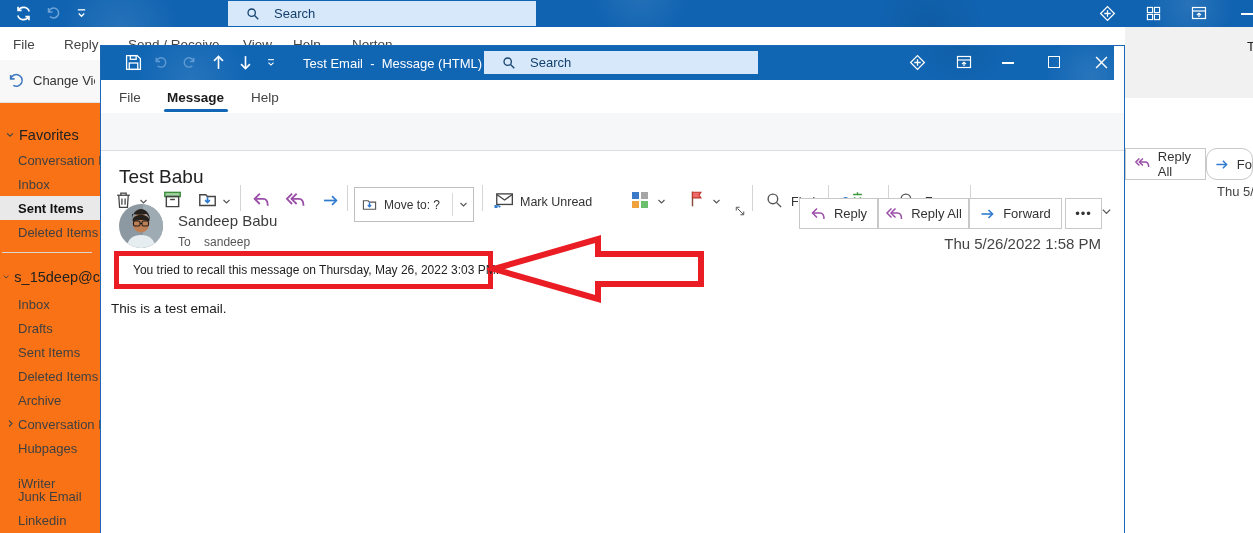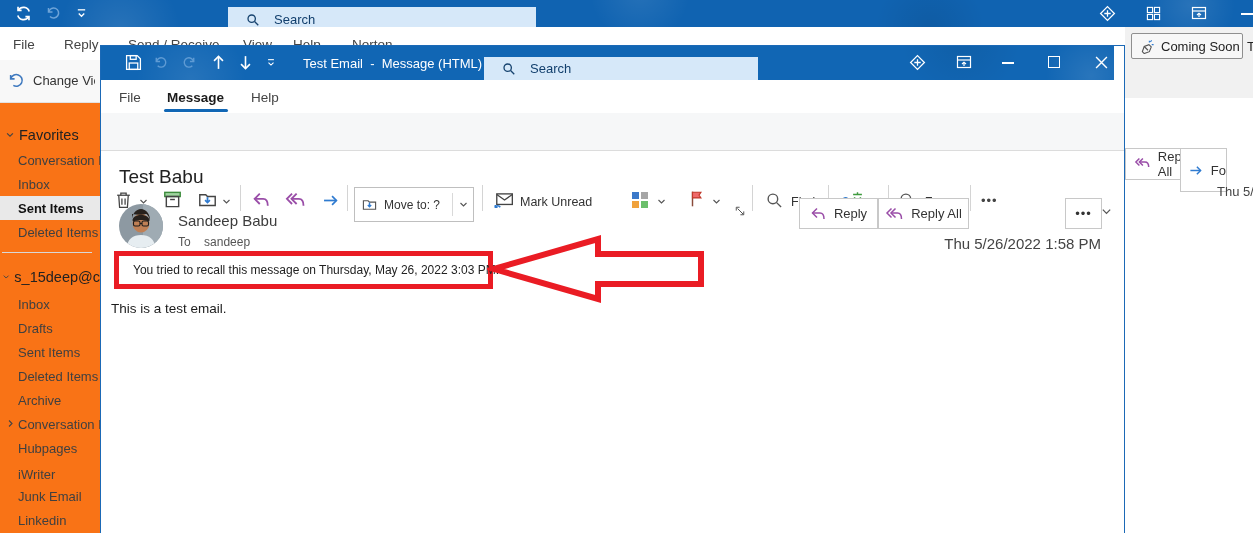--- a/index.html
+++ b/index.html
@@ -10,21 +10,21 @@
   svg { display:block; }
 
   
   .topstrip { left:0; top:0; width:1253px; height:27px;
     background:
       radial-gradient(circle 60px at 120px 30px, rgba(255,255,255,.10), rgba(255,255,255,0) 60px),
       radial-gradient(circle 50px at 640px -8px, rgba(255,255,255,.09), rgba(255,255,255,0) 50px),
       radial-gradient(circle 55px at 930px 28px, rgba(0,0,0,.08), rgba(0,0,0,0) 55px),
       radial-gradient(circle 45px at 1190px 5px, rgba(255,255,255,.10), rgba(255,255,255,0) 45px),
       #1063b1; }
-  .searchfield { background:#d6e8f9; color:#123f6d; font-size:13px; display:flex; align-items:center; gap:14px; padding-left:18px;margin-top:6px; }
+  .searchfield { background:#d6e8f9; color:#123f6d; font-size:13px; display:flex; align-items:center; gap:14px; padding-left:18px; }
   .tabsrow { left:0; top:27px; width:1253px; height:33px; background:#fff; }
   .mtab { position:absolute; top:10px; font-size:13.5px; color:#444; }
   .ribbonrow { left:0; top:60px; width:1125px; height:43px; background:#f8f8f8; border-bottom:1px solid #e2e2e2; }
   .sidebar { left:0; top:103px; width:100px; height:430px; background:#f97316; overflow:hidden; }
   .sb-head { position:absolute; left:0; width:100px; height:22px; font-size:14.5px; color:#222; display:flex; align-items:center; gap:4px; padding-left:5px; white-space:nowrap; }
   .sb-item { position:absolute; left:0; width:100px; height:24px; font-size:13px; color:#404040; display:flex; align-items:center; padding-left:18px; white-space:nowrap; }
   .sb-item.sel { font-weight:bold; color:#111; background:#e9e9e9; }
 
   .behind-right-gray { left:1125px; top:27px; width:128px; height:71px; background:#f1f1f1; }
   .behind-right-white { left:1125px; top:98px; width:128px; height:435px; background:#fff; }
@@ -160,46 +160,38 @@
     <div class="sb-item" style="top:237px;">Sent Items</div>
     <div class="sb-item" style="top:261px;">Deleted Items</div>
     <div class="sb-item" style="top:285px;">Archive</div>
     <div class="sb-item" style="top:309px;padding-left:18px;">
       <svg class="abs" style="left:6px;top:7px;" width="9" height="9" viewBox="0 0 12 12" stroke="#444" fill="none" stroke-width="1.5">
           <path d="M4 2l4 4-4 4"></path>
         </svg>
       <span>Conversation H</span>
     </div>
     <div class="sb-item" style="top:333px;">Hubpages</div>
-    <div class="sb-item" style="top:359px;">iWriter</div>
+    <div class="sb-item" style="top:368px;">iWriter</div>
     <div class="sb-item" style="top:381px;">Junk Email</div>
     <div class="sb-item" style="top:405px;">Linkedin</div>
   </div>
 
   <div class="abs behind-right-gray"></div>
   <div class="abs behind-right-white"></div>
-  <div class="abs coming-soon">
-    <svg width="15" height="15" viewBox="0 0 16 16" stroke="#555" fill="none" stroke-width="1.2">
-      <path d="M2.5 13.5l2-5.5 5-2 2.5 2.5-2 5-5.5 2z"></path>
-        <path d="M4.5 8l4 4"></path>
-      <path d="M11 3l1.5-1.5M12.5 6H14.5M10 1.8V3.6" stroke="#2f7bd0"></path>
-    </svg>
-    <span>Coming Soon</span>
-  </div>
   <span class="abs" style="left:1247px;top:39px;font-size:13px;color:#222;">T</span>
 
   <div class="abs rp-btn" style="left:1125px;top:148px;width:81px;height:32px;">
     <svg width="18" height="14" viewBox="0 0 16 14" stroke="#9a4ea8" fill="none" stroke-width="1.5">
       <path d="M5 1.5L1.5 5 5 8.5"></path>
         <path d="M8.5 1.5L5 5l3.5 3.5"></path>
         <path d="M5 5h5.5c2.8 0 3.8 2 3.8 5"></path>
     </svg>
     <span>Reply All</span>
   </div>
-  <div class="abs rp-btn" style="left:1180px;top:148px;width:47px;height:44px;border-left:1px solid #c8c8c8;">
+  <div class="abs rp-btn" style="left:1206px;top:148px;width:47px;height:32px;border-left:1px solid #c8c8c8;border-radius:11px;">
     <svg width="15" height="13" viewBox="0 0 16 14" stroke="#2f7bd0" fill="none" stroke-width="1.6">
       <path d="M1.5 7h11"></path>
         <path d="M8.5 3l4 4-4 4"></path>
     </svg>
     <span>Fo</span>
   </div>
   <span class="abs nowrap" style="left:1217px;top:184px;font-size:13px;color:#444;width:36px;">Thu 5/2</span>
 
   <div class="abs msgwin">
 
@@ -448,20 +440,27 @@
       <span>Reply</span>
     </div>
     <div class="mail-btn" style="left:777px;width:91px;">
       <svg width="19" height="14" viewBox="0 0 18 14" stroke="#9a4ea8" fill="none" stroke-width="1.5">
         <path d="M6 1.5L1.5 6 6 10.5"></path>
           <path d="M10 1.5L5.5 6 10 10.5"></path>
           <path d="M5.5 6h6.5c3 0 4 2.2 4 6"></path>
       </svg>
       <span>Reply All</span>
     </div>
+    <div class="mail-btn" style="left:868px;width:93px;">
+      <svg width="16" height="14" viewBox="0 0 16 14" stroke="#2f7bd0" fill="none" stroke-width="1.6">
+        <path d="M1.5 7h11"></path>
+          <path d="M8.5 3l4 4-4 4"></path>
+      </svg>
+      <span>Forward</span>
+    </div>
     <div class="mail-btn" style="left:964px;width:37px;letter-spacing:1px;">
       <span>•••</span>
     </div>
     <span class="datelbl">Thu 5/26/2022 1:58 PM</span>
 
     <div class="recallbox">
       <svg width="15" height="15" viewBox="0 0 16 16">
         <circle cx="8" cy="8" r="6.6" fill="none" stroke="#2e6fb8" stroke-width="1.3"></circle>
         <circle cx="8" cy="4.8" r="1" fill="#2e6fb8"></circle>
         <path d="M8 7v5" stroke="#2e6fb8" stroke-width="1.5"></path>

